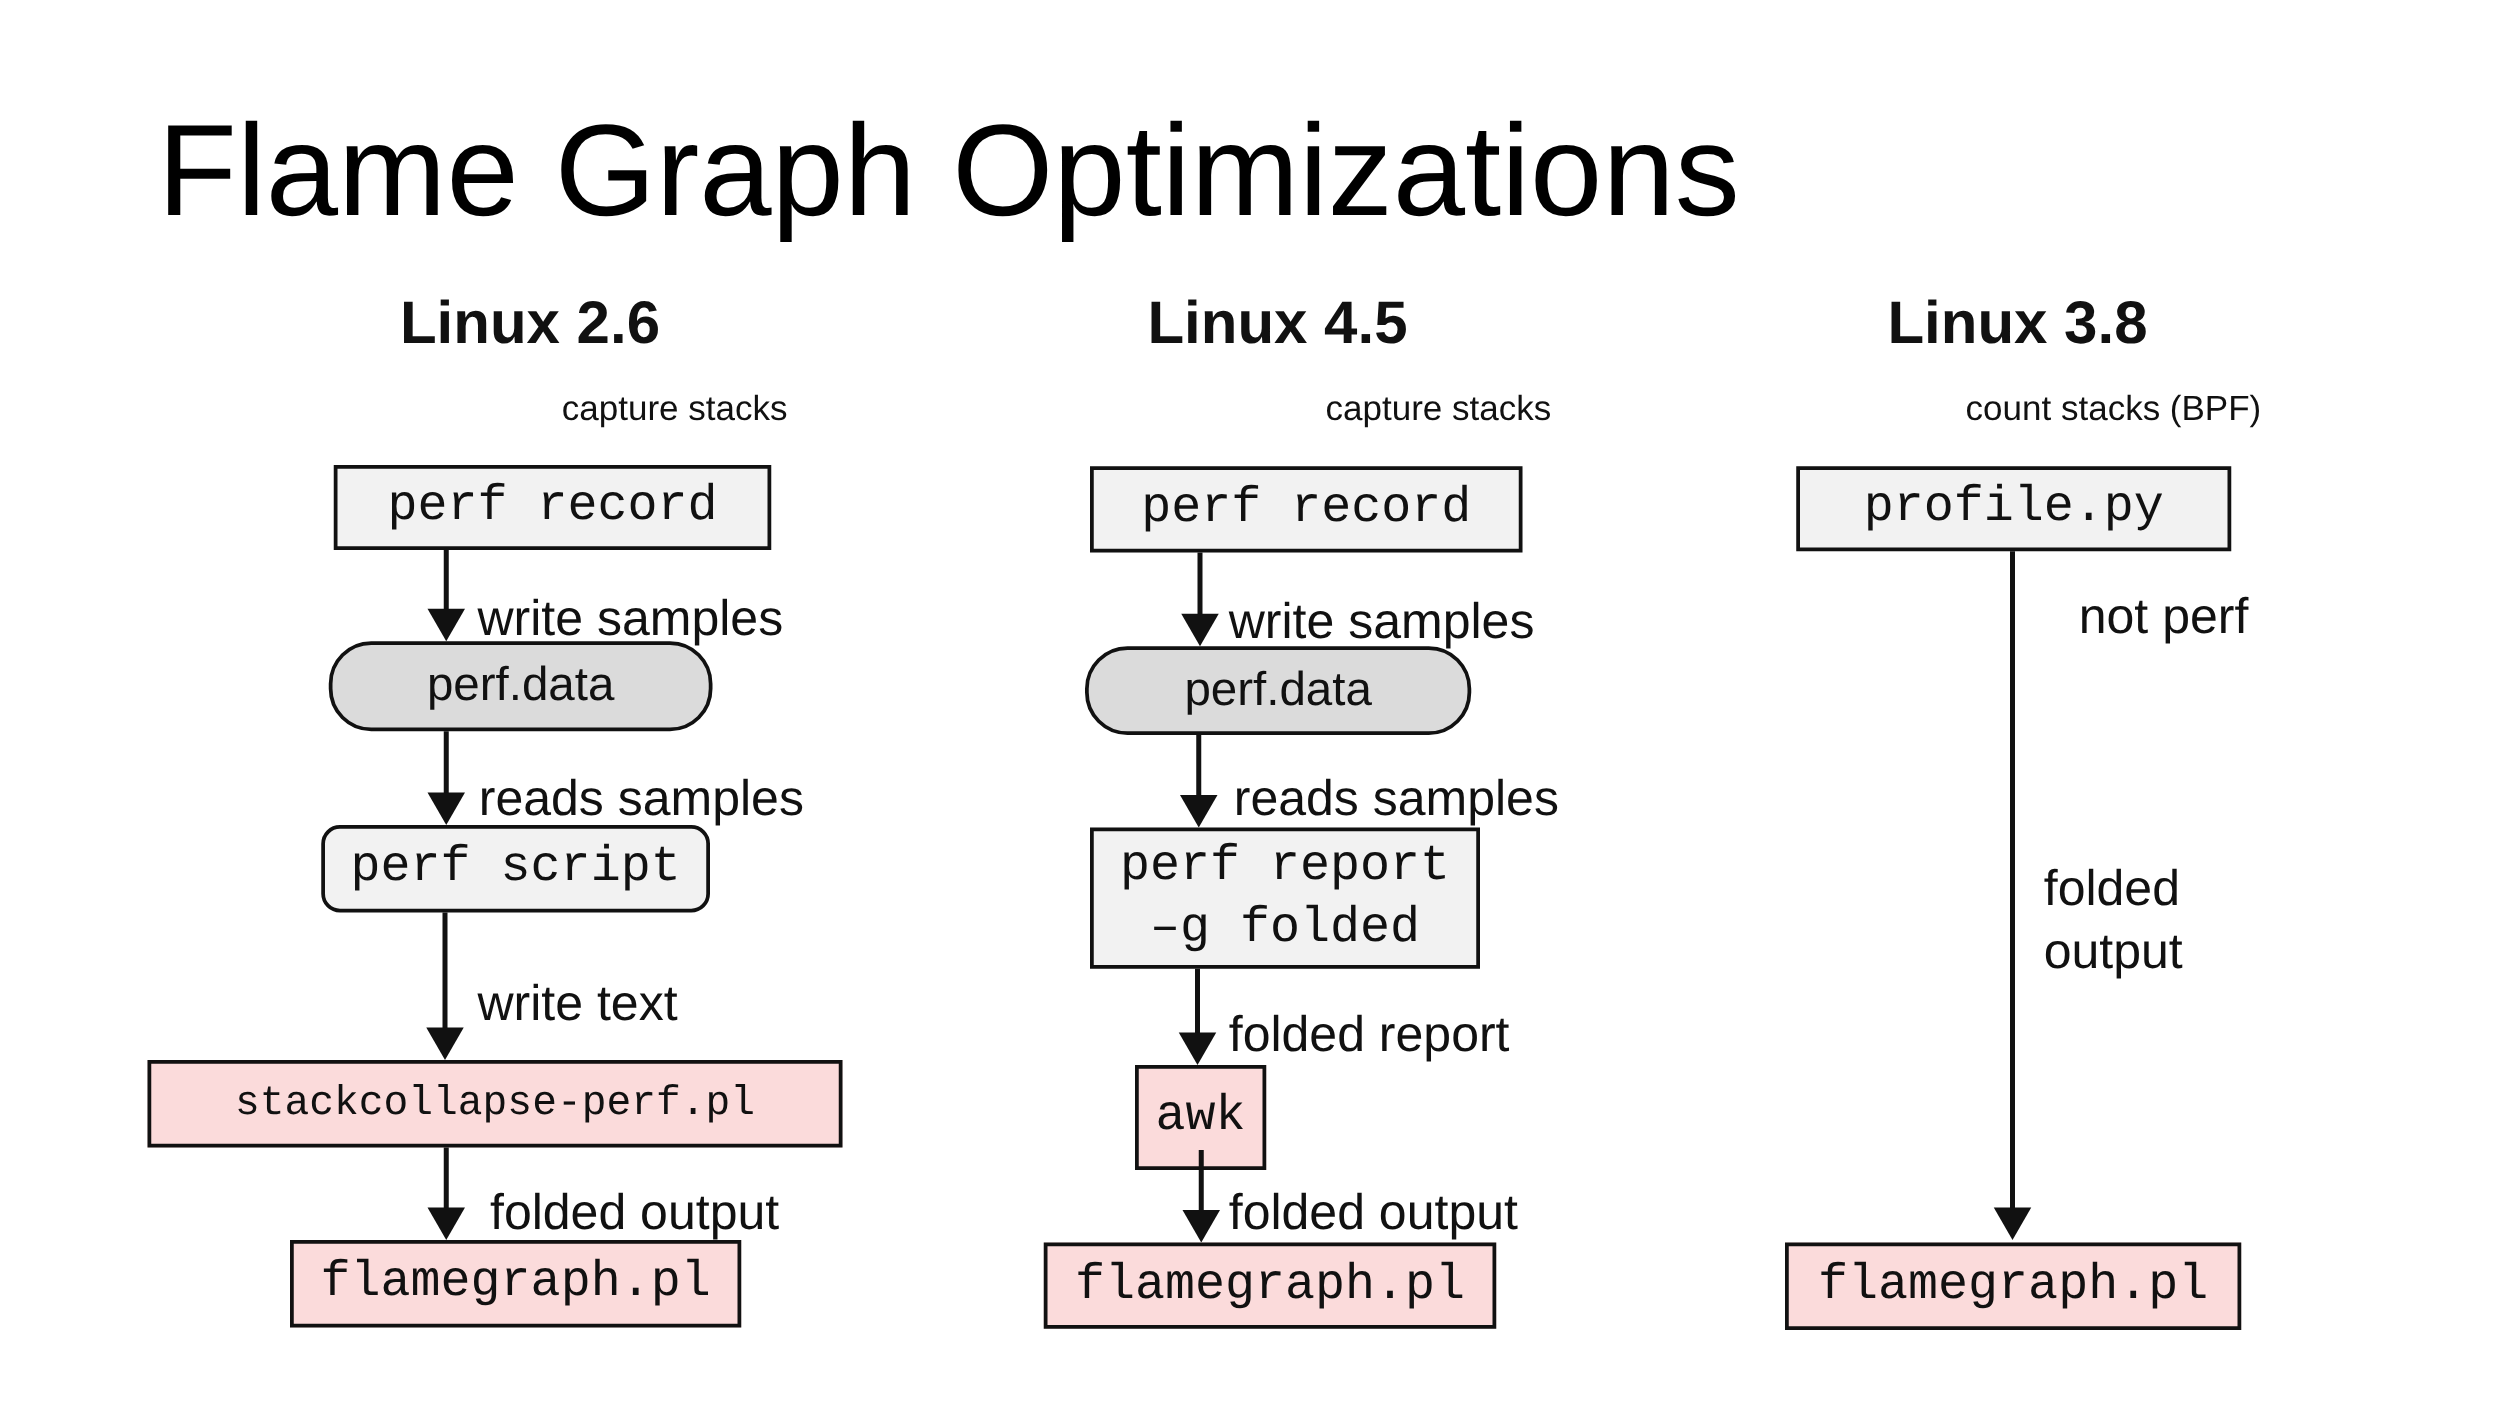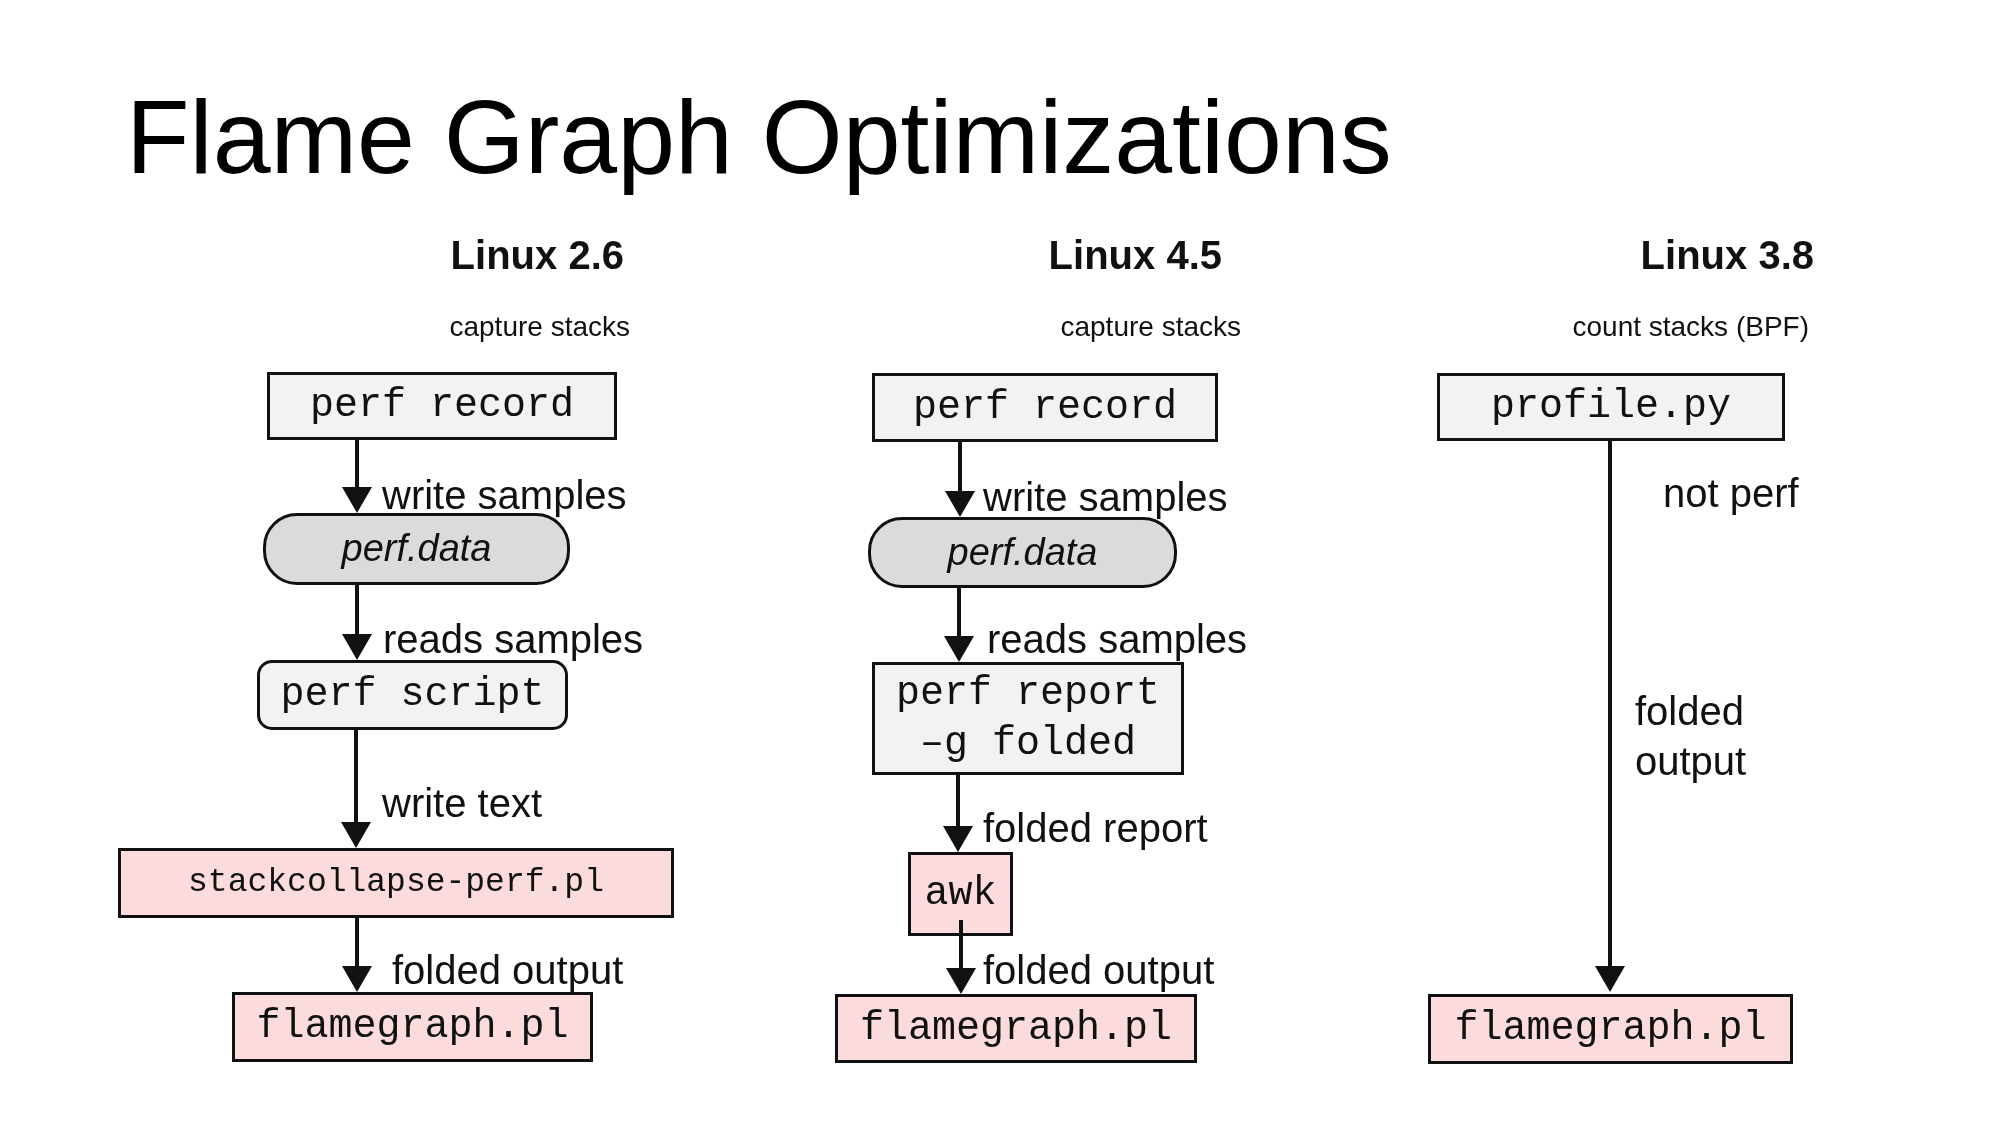--- a/index.html
+++ b/index.html
@@ -23,24 +23,24 @@
     font-size: 104px;
     line-height: 1;
     white-space: nowrap;
     color: #000000;
     margin-top: 40px;
   }
   .col-header {
     position: absolute;
     width: 400px;
     top: 235px;
-    font-size: 40px;
+    font-size: 48px;
     line-height: 1;
     font-weight: bold;
-    text-align: right;
+    text-align: center;
     white-space: nowrap;
   }
   .capture-label {
     position: absolute;
     width: 400px;
     top: 313px;
     font-size: 28px;
     line-height: 1;
     text-align: right;
     white-space: nowrap;
@@ -58,21 +58,20 @@
     line-height: 1.25;
     white-space: nowrap;
   }
   .node.pink { background: var(--pink-fill, #fbdbdb); }
   .node.data {
     background: var(--data-fill, #dbdbdb);
     border-radius: 34px;
     border-width: 3px;
     font-family: "Liberation Sans", sans-serif;
     font-size: 38px;
-    font-style: italic;
   }
   .node.small-text { font-size: 33px; }
   .node.two-line { flex-direction: column; margin-left: 12px; }
   .node.two-line span { display: block; }
   .edge-label {
     position: absolute;
     font-size: 40px;
     line-height: 1.25;
     white-space: nowrap;
     margin-top: 12px;

